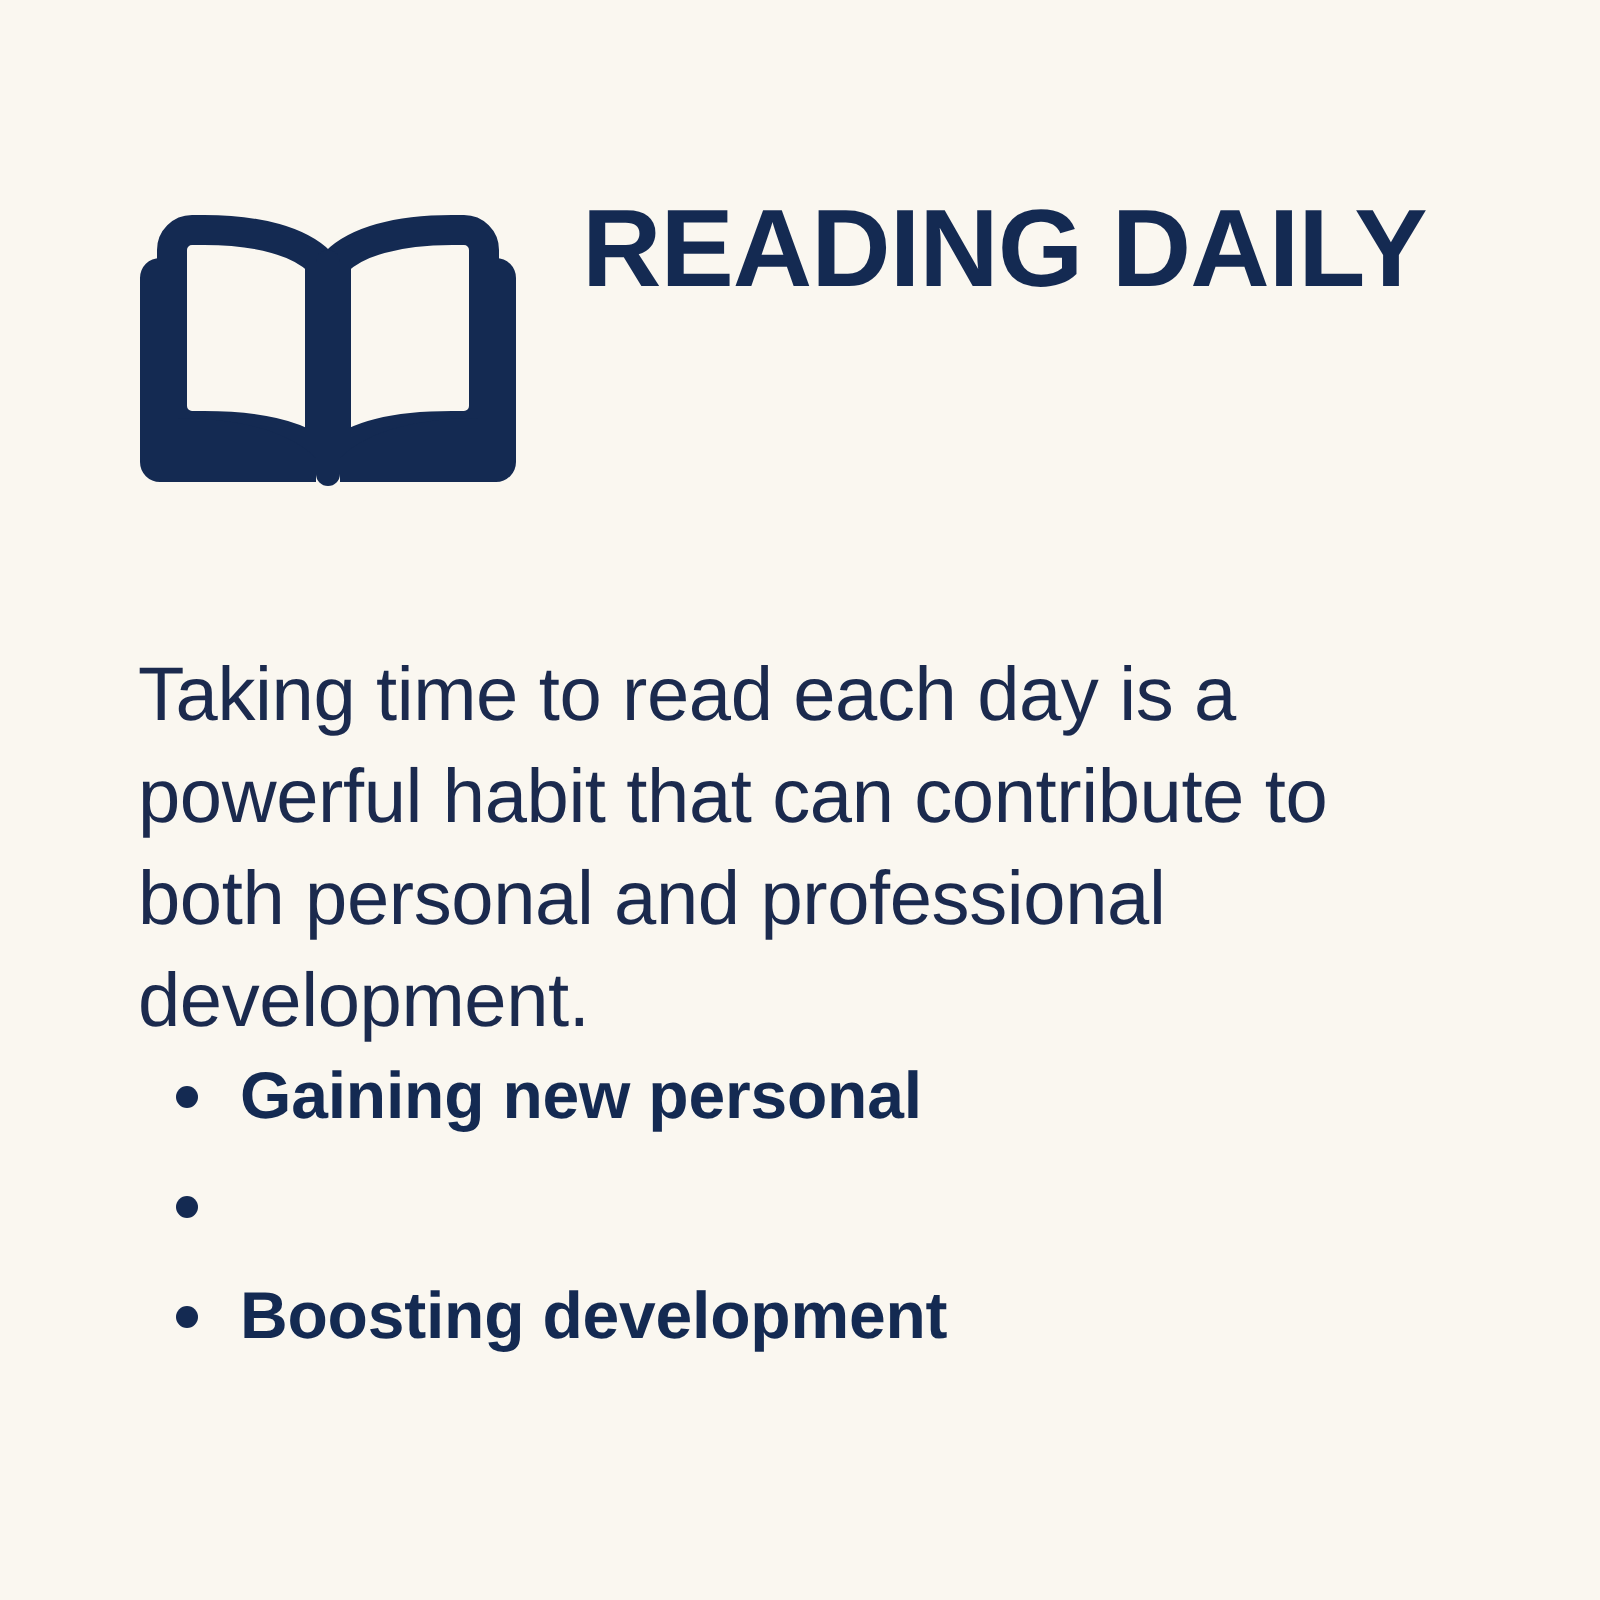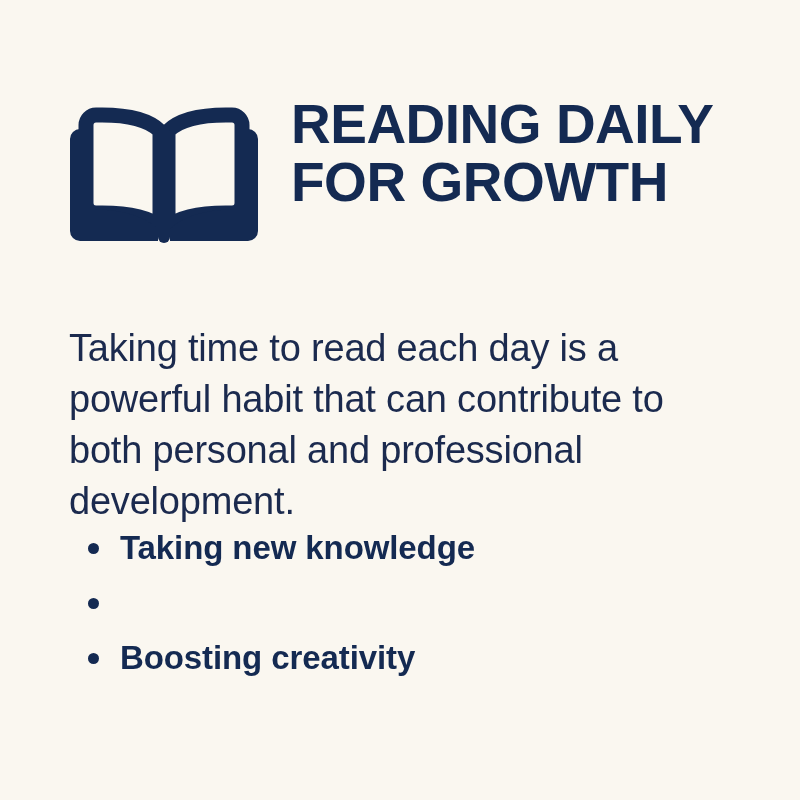--- a/index.html
+++ b/index.html
@@ -158,34 +158,33 @@
                  c-30 0 -56 6 -70 20
                  v12
                  h78
                  a10 10 0 0 0 10 -10
                  z" fill="#142a52"></path>
       </svg>
     </div>
 
     <div class="title-block">
       <div class="title-line">READING DAILY</div>
-      <div class="title-line">FOR GROWTH</div>
     </div>
 
   </div>
 
   <p class="paragraph">Taking time to read each day is a powerful habit that can contribute to both personal and professional development.</p>
 
   <ul class="bullets">
     <li class="bullet-item">
       <span class="bullet-dot"></span>
-      <span class="bullet-label">Taking new knowledge</span>
+      <span class="bullet-label">Gaining new personal</span>
     </li>
     <li class="bullet-item">
       <span class="bullet-dot"></span>
     </li>
     <li class="bullet-item">
       <span class="bullet-dot"></span>
-      <span class="bullet-label">Boosting creativity</span>
+      <span class="bullet-label">Boosting development</span>
     </li>
   </ul>
 
 </div>
 
 </body></html>

